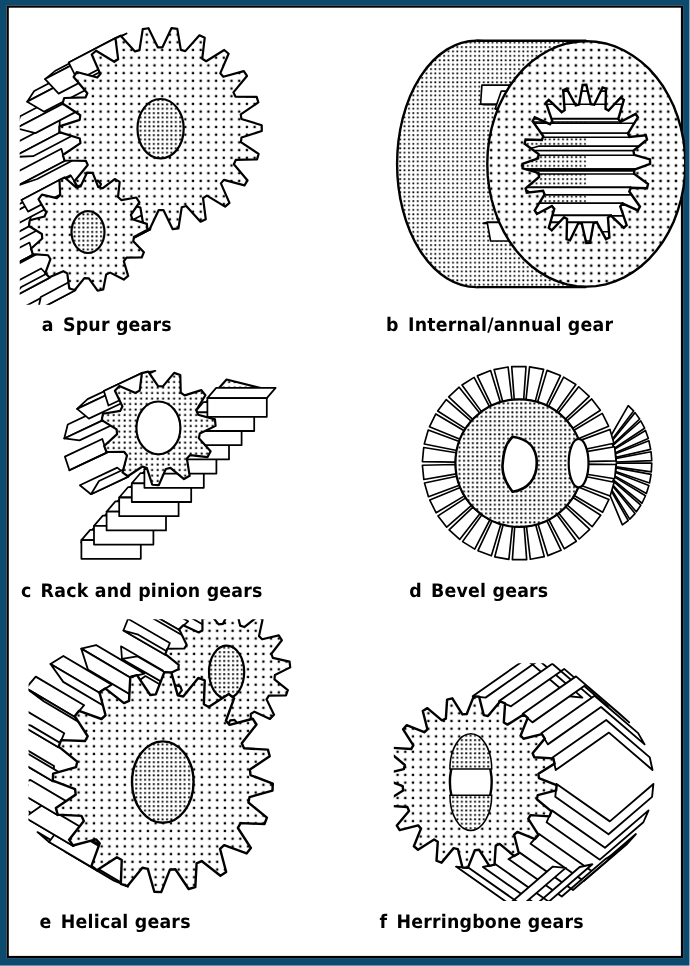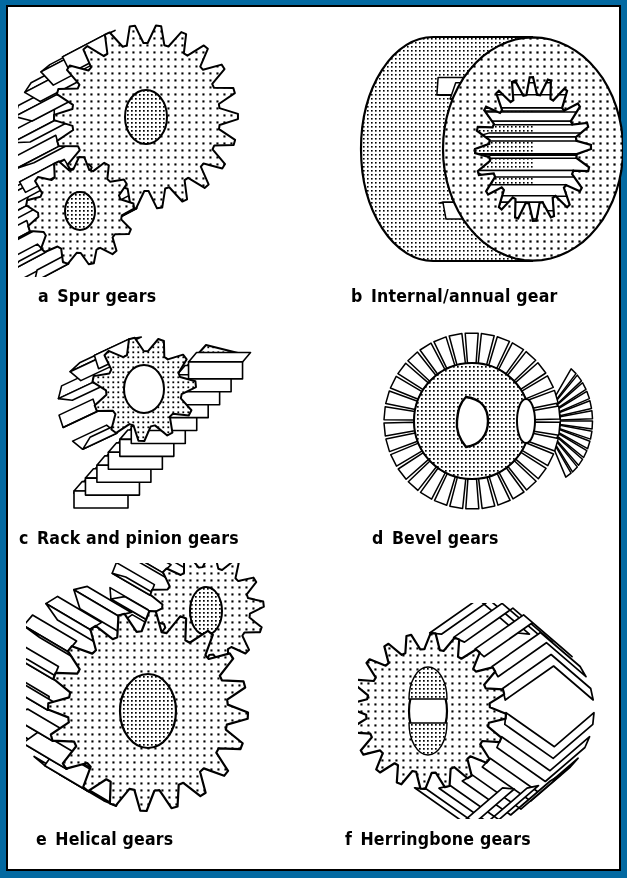--- a/index.html
+++ b/index.html
@@ -1,21 +1,21 @@
 <!DOCTYPE html>
 <html><head>
 <meta charset="utf-8">
 <style>
   html,body{margin:0;padding:0;background:#ffffff;}
   body{width:627px;height:878px;font-family:"Liberation Sans",sans-serif;}
 
   #figure{
     position:relative;
     width:627px;height:878px;
-    background:#0369a1;
+    background:#0c4a6e;
     box-sizing:border-box;
   }
   #frame{
     position:absolute;
     left:6px;top:5px;
     width:615px;height:866px;
     border:2px solid #000000;
     box-sizing:border-box;
     background:#ffffff;
   }

